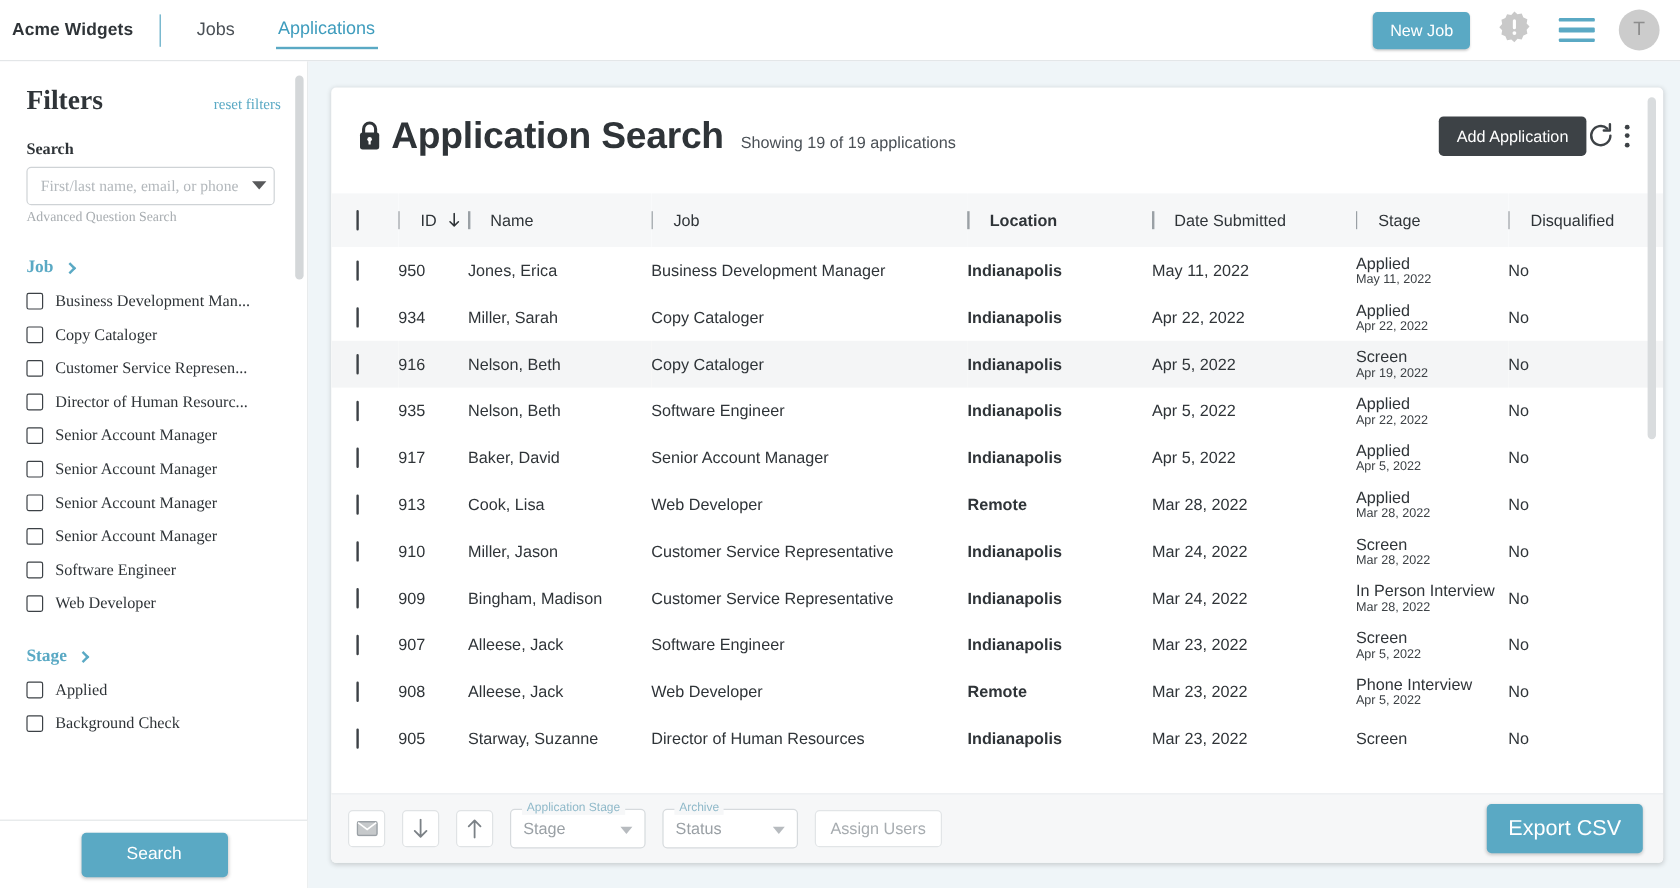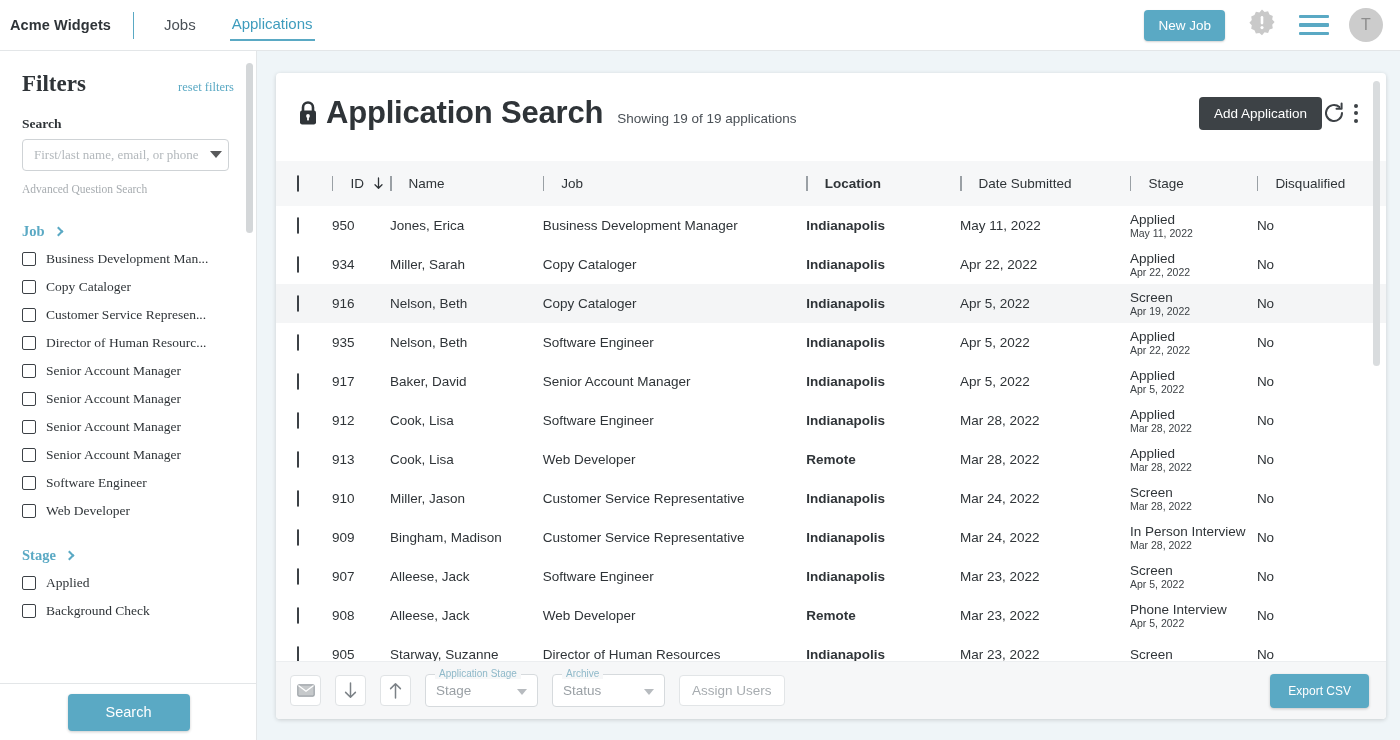--- a/index.html
+++ b/index.html
@@ -67,21 +67,21 @@
     width: 207px; height: 32px; border: 1px solid #cfd3d6; border-radius: 4px;
     padding: 0 28px 0 11px; font-size: 13px; color: #2f3438;
     font-family: inherit; outline: none; background: #fff;
   }
   #search-input::placeholder { color: #b3b8bc; }
   #caret {
     position: absolute; right: 12px; top: 12px; width: 0; height: 0;
     border-left: 6px solid transparent; border-right: 6px solid transparent;
     border-top: 7px solid #58595b; pointer-events: none;
   }
-  #adv { font-size: 11.5px; color: #a7acb0; margin-top: 12px; cursor: pointer; }
+  #adv { font-size: 11.5px; color: #a7acb0; margin-top: 4px; cursor: pointer; }
   .grp-head {
     display: flex; align-items: center; gap: 10px; color: #5aa9c4;
     font-size: 14.5px; font-weight: bold; margin: 28px 0 11px; cursor: pointer;
   }
   .grp-head .chev {
     width: 7px; height: 7px; border-right: 2px solid #5aa9c4;
     border-top: 2px solid #5aa9c4; transform: rotate(45deg);
   }
   .cbrow { display: flex; align-items: center; gap: 10px; margin-bottom: 12px; cursor: pointer; }
   .cbox {
@@ -188,21 +188,21 @@
   }
   #f-stage { width: 113px; }
   #f-archive { width: 113px; }
   #assign {
     height: 31px; border: 1px solid #e2e5e7; border-radius: 4px; background: #fff;
     color: #a7acb0; font-size: 13.5px; padding: 0 12px; cursor: default;
     font-family: inherit;
   }
   #export {
     margin-left: auto; background: #5aa9c4; color: #fff; border: none;
-    border-radius: 4px; font-size: 12px; padding: 10px 18px; cursor: pointer;
+    border-radius: 4px; font-size: 18px; padding: 10px 18px; cursor: pointer;
     font-family: inherit; box-shadow: 0 1px 3px rgba(0,0,0,.2);
   }
 </style>
 </head>
 <body>
 
 <div id="topnav">
   <span id="brand">Acme Widgets</span>
   <span id="brand-div"></span>
   <span class="navtab">Jobs</span>
@@ -454,33 +454,20 @@
               <td class="c-loc">Indianapolis</td>
               <td class="c-date">Apr 5, 2022</td>
               <td class="c-stage stage-cell">
                 <div class="stage-main">Applied</div>
                 <div class="stage-date">Apr 5, 2022</div>
               </td>
               <td class="c-dq">No</td>
             </tr>
             <tr>
               <td class="c-chk"><span class="cbox"></span></td>
-              <td class="c-id">912</td>
-              <td class="c-name">Cook, Lisa</td>
-              <td class="c-job">Software Engineer</td>
-              <td class="c-loc">Indianapolis</td>
-              <td class="c-date">Mar 28, 2022</td>
-              <td class="c-stage stage-cell">
-                <div class="stage-main">Applied</div>
-                <div class="stage-date">Mar 28, 2022</div>
-              </td>
-              <td class="c-dq">No</td>
-            </tr>
-            <tr>
-              <td class="c-chk"><span class="cbox"></span></td>
               <td class="c-id">913</td>
               <td class="c-name">Cook, Lisa</td>
               <td class="c-job">Web Developer</td>
               <td class="c-loc">Remote</td>
               <td class="c-date">Mar 28, 2022</td>
               <td class="c-stage stage-cell">
                 <div class="stage-main">Applied</div>
                 <div class="stage-date">Mar 28, 2022</div>
               </td>
               <td class="c-dq">No</td>

